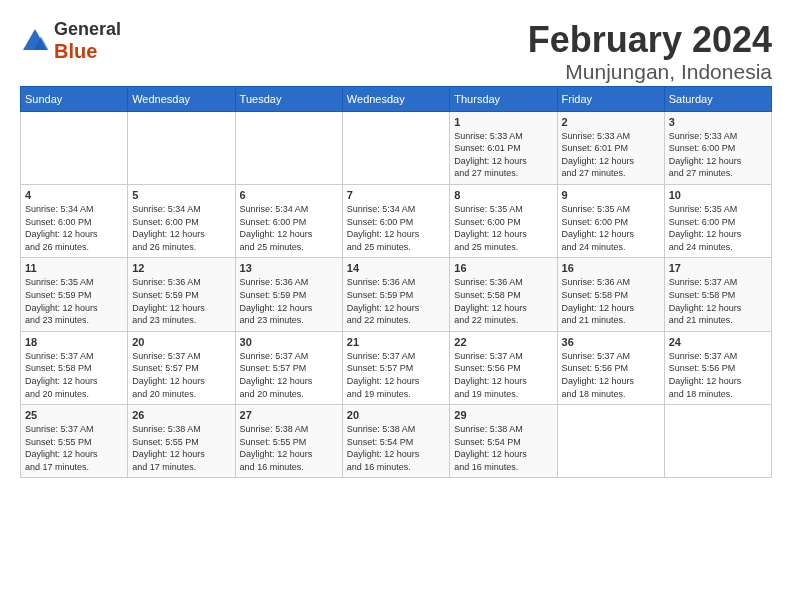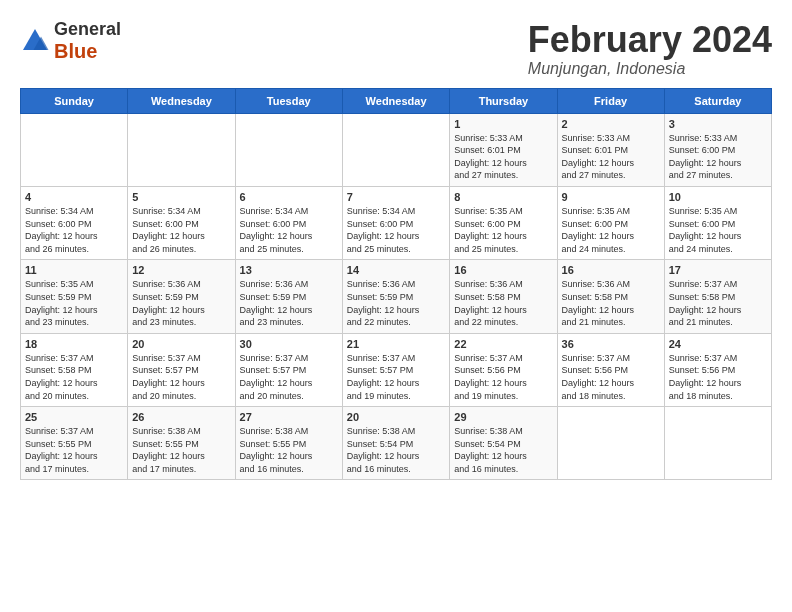--- a/index.html
+++ b/index.html
@@ -7,21 +7,21 @@
       font-family: Arial, sans-serif;
       background: #fff;
       width: 792px;
       min-height: 612px;
       padding: 20px;
     }
     .header {
       display: flex;
       justify-content: space-between;
       align-items: flex-start;
-      margin-bottom: 10px;
+      margin-bottom: 2px;
       gap: 48px;
     }
     .logo {
       display: flex;
       align-items: center;
       gap: 4px;
     }
     .logo-text {
       display: flex;
       flex-direction: column;
@@ -35,45 +35,44 @@
     .logo-blue {
       font-size: 20px;
       font-weight: bold;
       color: #c2410c;
     }
     .logo-icon {
       width: 30px;
       height: 30px;
     }
     .title-block {
-      text-align: left;
+      text-align: right;
     }
     .month-title {
       font-size: 36px;
       font-weight: bold;
       color: #333;
       line-height: 1.1;
     }
     .location {
-      font-size: 16px;
+      font-size: 21px;
       color: #555;
-      font-style: italic;
     }
     table {
       width: 100%;
       border-collapse: collapse;
       font-size: 10px;
     }
     thead tr th {
       background: #2a6dc9;
       color: #fff;
       padding: 6px 4px;
-      text-align: center;
+      text-align: left;
       font-size: 11px;
-      font-weight: bold;
+      font-weight: normal;
       border: 1px solid #1a5ab0;
     }
     tbody tr td {
       border: 1px solid #ccc;
       vertical-align: top;
       padding: 4px;
       width: 108px;
       min-height: 80px;
       background: #fff;
     }

